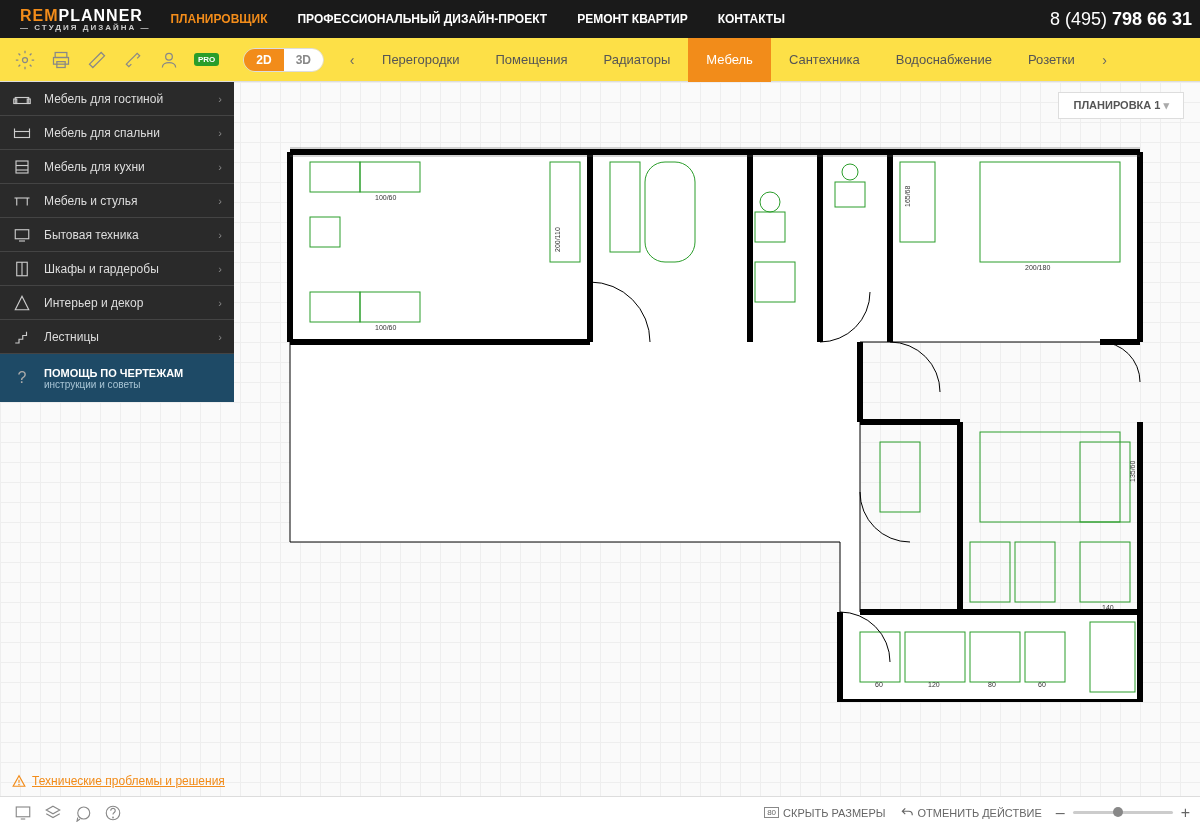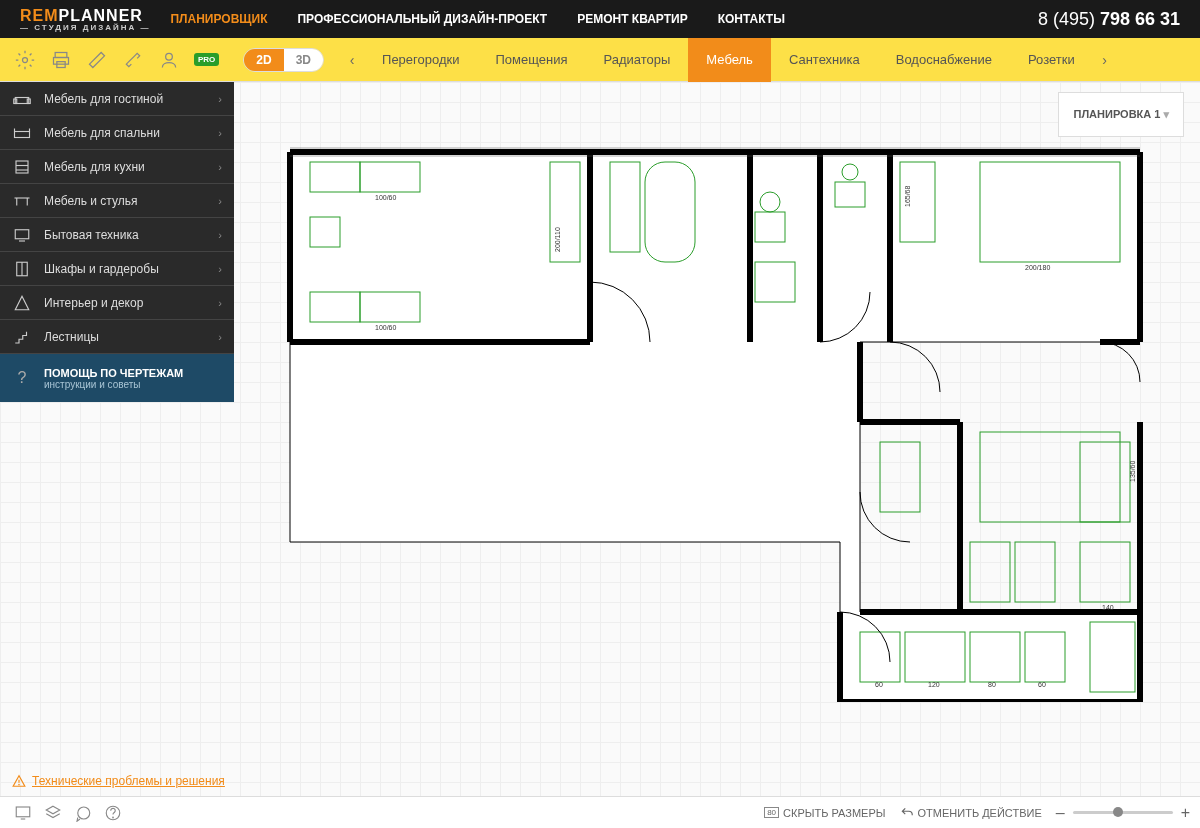--- a/index.html
+++ b/index.html
@@ -6,21 +6,21 @@
 body { width: 1200px; height: 828px; overflow: hidden; background: #f5f5f5; position: relative; }
 
 
 .header { height: 38px; background: #1a1a1a; display: flex; align-items: center; color: #fff; }
 .logo { padding: 0 20px; font-weight: bold; font-size: 16px; letter-spacing: 1px; }
 .logo .rem { color: #f28c1a; }
 .logo .sub { font-size: 8px; letter-spacing: 2px; display: block; text-align: center; color: #ccc; margin-top: -2px; }
 .nav { display: flex; gap: 30px; }
 .nav-item { font-size: 12px; font-weight: bold; cursor: pointer; color: #fff; }
 .nav-item.active { color: #f28c1a; }
-.phone { margin-left: auto; padding-right: 20px; font-size: 18px; }
+.phone { margin-left: auto; padding-right: 8px; font-size: 18px; }
 .phone .light { font-weight: 300; }
 .phone .bold { font-weight: bold; }
 
 
 .toolbar { height: 44px; background: #fde047; border-bottom: 1px solid #ddd; display: flex; align-items: center; }
 .tool-icons { display: flex; gap: 14px; padding: 0 14px; align-items: center; }
 .tool-icon { width: 22px; height: 22px; display: flex; align-items: center; justify-content: center; cursor: pointer; color: #888; }
 .tool-icon svg { width: 20px; height: 20px; }
 .pro-badge { background: #2a9d2a; color: #fff; font-size: 8px; font-weight: bold; padding: 2px 4px; border-radius: 3px; }
 .view-toggle { display: flex; margin-left: 10px; border-radius: 14px; overflow: hidden; border: 1px solid #ddd; }
@@ -40,21 +40,21 @@
 .side-chevron { color: #888; font-size: 11px; }
 .help-item { height: 48px; background: #1e4a66; display: flex; align-items: center; padding: 0 12px; color: #fff; cursor: pointer; }
 .help-icon { width: 20px; margin-right: 12px; font-size: 16px; text-align: center; color: #aaa; }
 .help-text .t1 { font-size: 11px; font-weight: bold; }
 .help-text .t2 { font-size: 10px; color: #a8c4d4; }
 
 
 .canvas { position: absolute; top: 82px; left: 0; right: 0; bottom: 32px; background: #fafafa;
   background-image: linear-gradient(#eee 1px, transparent 1px), linear-gradient(90deg, #eee 1px, transparent 1px);
   background-size: 20px 20px; }
-.plan-label { position: absolute; top: 10px; right: 16px; background: #fff; border: 1px solid #ddd; padding: 15px 14px; font-size: 11px; font-weight: bold; color: #555; cursor: pointer; }
+.plan-label { position: absolute; top: 10px; right: 16px; background: #fff; border: 1px solid #ddd; padding: 6px 14px; font-size: 11px; font-weight: bold; color: #555; cursor: pointer; }
 .plan-label::after { content: " ▾"; color: #aaa; }
 .floorplan { position: absolute; top: 60px; left: 280px; }
 
 
 .tech-link { position: absolute; bottom: 40px; left: 12px; font-size: 12px; color: #f28c1a; display: flex; align-items: center; gap: 6px; cursor: pointer; }
 .tech-link span { text-decoration: underline; text-align: right; }
 
 
 .bottombar { position: absolute; bottom: 0; left: 0; right: 0; height: 32px; background: #fff; border-top: 1px solid #ddd; display: flex; align-items: center; padding: 0 10px; }
 .bb-icon { width: 26px; height: 26px; display: flex; align-items: center; justify-content: center; cursor: pointer; color: #888; margin-right: 4px; }

